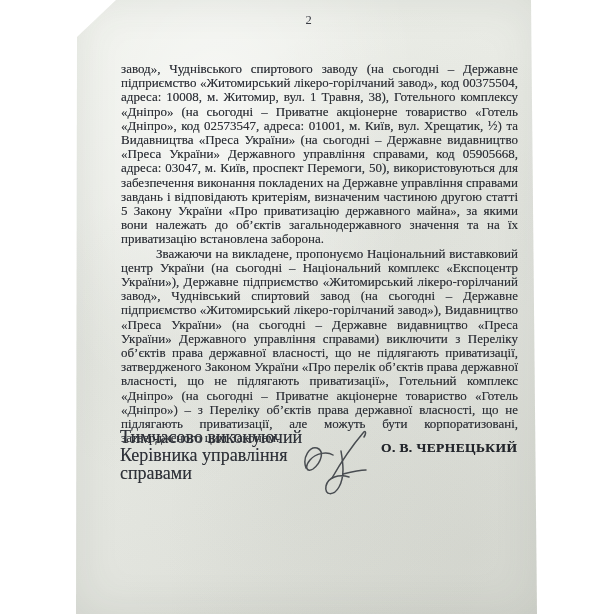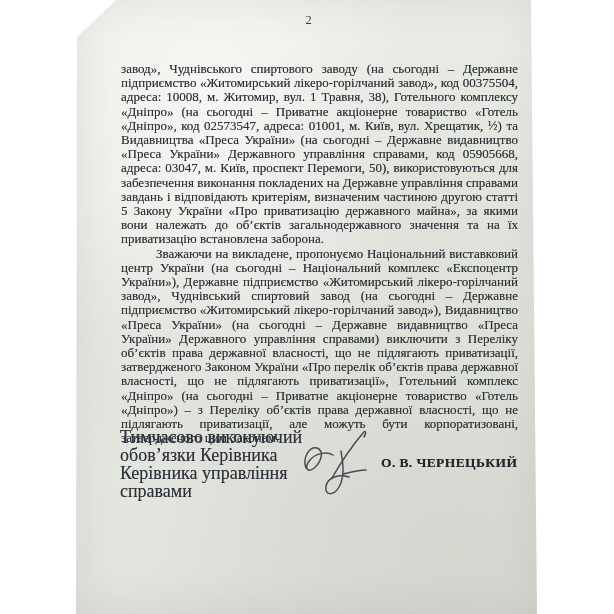--- a/index.html
+++ b/index.html
@@ -75,21 +75,21 @@
     top: 428px;
     width: 230px;
     font-size: 18px;
     line-height: 18px;
     color: #2e3138;
     text-shadow: 0 0 0.5px rgba(46,49,58,0.5);
   }
   .sig-name {
     position: absolute;
     left: 305px;
-    top: 455px;
+    top: 440px;
     font-size: 13.5px;
     font-weight: bold;
     letter-spacing: 0.4px;
     color: #23262c;
     text-shadow: 0 0 0.5px rgba(35,38,44,0.6);
     white-space: nowrap;
   }
   .signature-svg {
     position: absolute;
     left: 220px;
@@ -107,21 +107,20 @@
 
     <div class="page-number">2</div>
 
     <div class="content">
       <p>завод», Чуднівського спиртового заводу (на сьогодні – Державне підприємство «Житомирський лікеро-горілчаний завод», код 00375504, адреса: 10008, м. Житомир, вул. 1 Травня, 38), Готельного комплексу «Дніпро» (на сьогодні – Приватне акціонерне товариство «Готель «Дніпро», код 02573547, адреса: 01001, м. Київ, вул. Хрещатик, ½) та Видавництва «Преса України» (на сьогодні – Державне видавництво «Преса України» Державного управління справами, код 05905668, адреса: 03047, м. Київ, проспект Перемоги, 50), використовуються для забезпечення виконання покладених на Державне управління справами завдань і відповідають критеріям, визначеним частиною другою статті 5 Закону України «Про приватизацію державного майна», за якими вони належать до об’єктів загальнодержавного значення та на їх приватизацію встановлена заборона.</p>
       <p class="indented">Зважаючи на викладене, пропонуємо Національний виставковий центр України (на сьогодні – Національний комплекс «Експоцентр України»), Державне підприємство «Житомирський лікеро-горілчаний завод», Чуднівський спиртовий завод (на сьогодні – Державне підприємство «Житомирський лікеро-горілчаний завод»), Видавництво «Преса України» (на сьогодні – Державне видавництво «Преса України» Державного управління справами) виключити з Переліку об’єктів права державної власності, що не підлягають приватизації, затвердженого Законом України «Про перелік об’єктів права державної власності, що не підлягають приватизації», Готельний комплекс «Дніпро» (на сьогодні – Приватне акціонерне товариство «Готель «Дніпро») – з Переліку об’єктів права державної власності, що не підлягають приватизації, але можуть бути корпоратизовані, затвердженого цим Законом.</p>
     </div>
 
     <div class="sig-block">
       <div>Тимчасово виконуючий</div>
-      <div>обов’язки Керівника</div>
       <div>Керівника управління справами</div>
     </div>
 
     <svg class="signature-svg" viewBox="0 0 80 80">
       <g fill="none" stroke="#3c4046" stroke-width="1.5" stroke-linecap="round" stroke-linejoin="round" opacity="0.92">
         <path d="M10,44 C6,33 14,22 21,24 C29,27 25,39 17,45 C11,49 8,43 14,36 C20,29 31,27 37,31"></path>
         <path d="M36,54 C44,40 56,22 67,9 C69,6 71,8 68,13"></path>
         <path d="M45,27 C47,39 49,52 43,63 C38,72 28,72 30,62 C32,53 43,50 53,53"></path>
         <path d="M47,50 C55,48 63,46 70,46"></path>
       </g>

